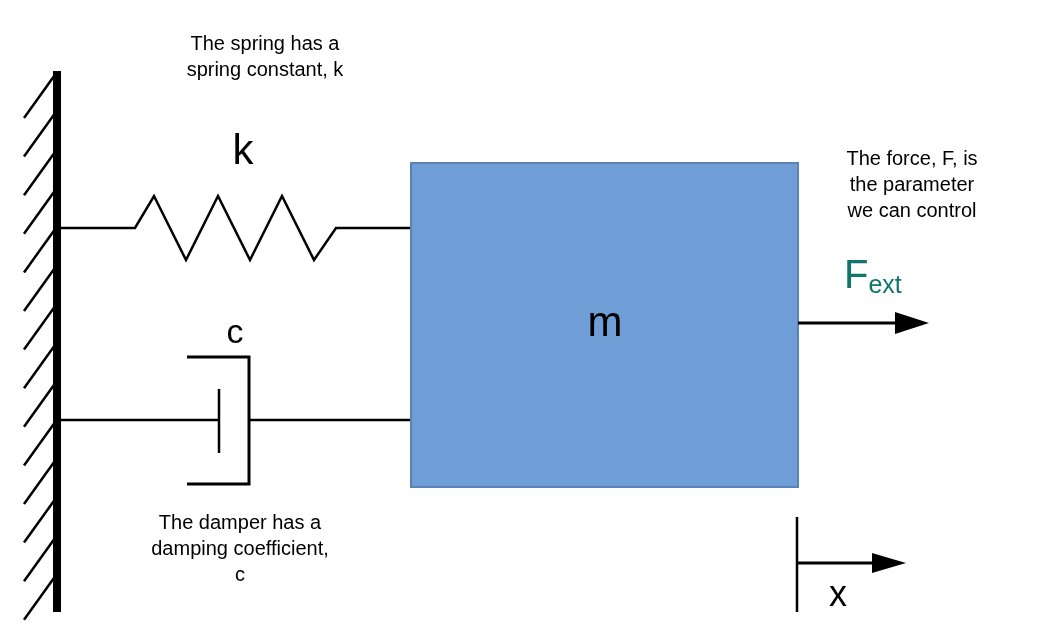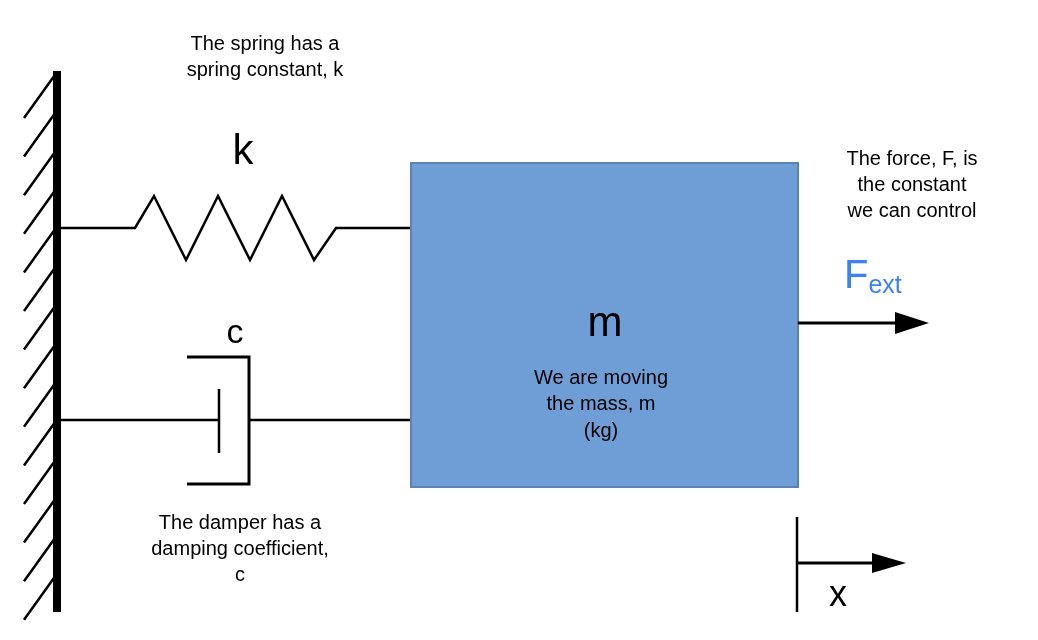--- a/index.html
+++ b/index.html
@@ -48,21 +48,21 @@
     text-align: center;
     white-space: pre-line;
     font-size: 20px;
     line-height: 1.32;
     color: #000000;
   }
   .fext {
     position: absolute;
     left: 844px;
     top: 252px;
-    color: #3b82f6;
+    color: #0f766e;
   }
   .fext .f-main { font-size: 40px; }
   .fext .f-sub  { font-size: 25px; vertical-align: -5px; }
 </style>
 </head>
 <body>
 
 <div class="canvas">
 
   <svg class="diagram" width="1038" height="640" viewBox="0 0 1038 640">
@@ -97,26 +97,23 @@
   <div class="var-label k-label" style="left:243px; top:150px;">k</div>
 
   <div class="var-label c-label" style="left:235px; top:331px;">c</div>
 
   <div class="note" style="left:240px; top:548px;">The damper has a
 damping coefficient,
 c</div>
 
   <div class="var-label m-label" style="left:605px; top:322px;">m</div>
 
-  <div class="mass-note" style="left:601px; top:404px;">We are moving
-the mass, m
-(kg)</div>
 
   <div class="note" style="left:912px; top:184px;">The force, F, is
-the constant
+the parameter
 we can control</div>
 
   <div class="fext">
     <span class="f-main">F</span><span class="f-sub">ext</span>
   </div>
 
 
   <div class="var-label x-label" style="left:838px; top:594px;">x</div>
 
 </div>

